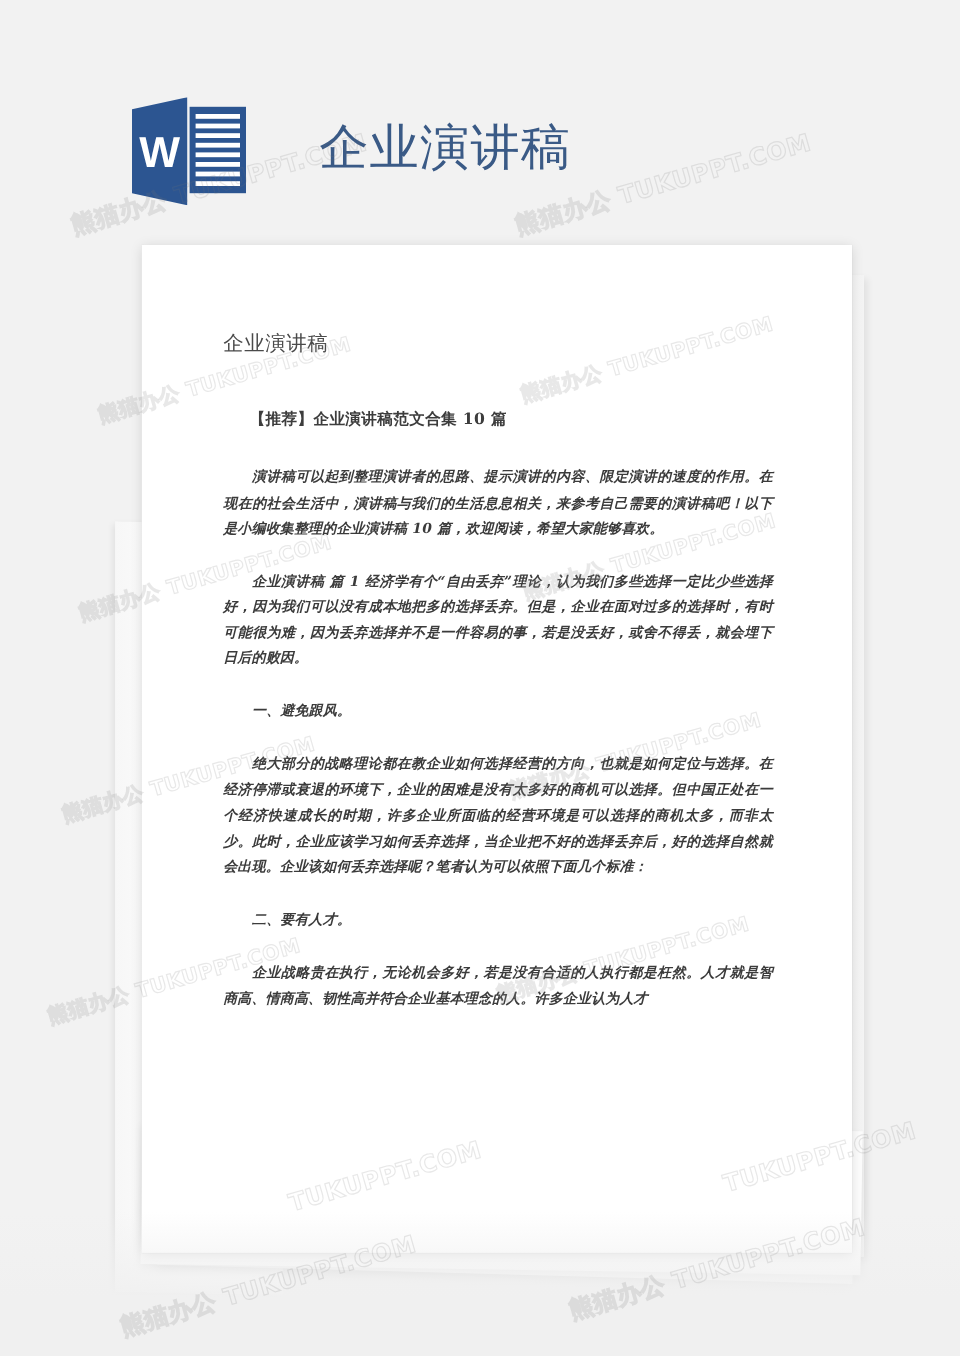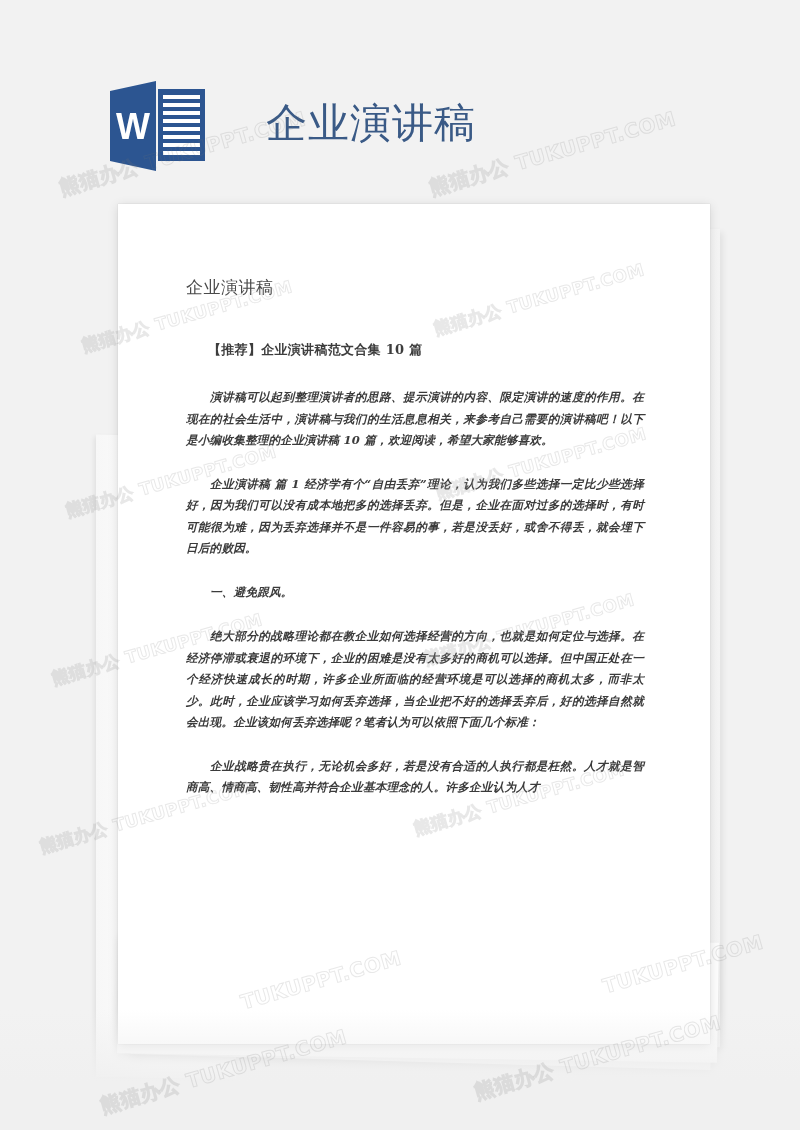--- a/index.html
+++ b/index.html
@@ -246,20 +246,21 @@
 
       <p class="doc-p">演讲稿可以起到整理演讲者的思路、提示演讲的内容、限定演讲的速度的作用。在现在的社会生活中，演讲稿与我们的生活息息相关，来参考自己需要的演讲稿吧！以下是小编收集整理的企业演讲稿 10 篇，欢迎阅读，希望大家能够喜欢。</p>
 
       <p class="doc-p">企业演讲稿 篇 1 经济学有个“自由丢弃”理论，认为我们多些选择一定比少些选择好，因为我们可以没有成本地把多的选择丢弃。但是，企业在面对过多的选择时，有时可能很为难，因为丢弃选择并不是一件容易的事，若是没丢好，或舍不得丢，就会埋下日后的败因。</p>
 
       <p class="doc-p heading-item">一、避免跟风。</p>
 
       <p class="doc-p">绝大部分的战略理论都在教企业如何选择经营的方向，也就是如何定位与选择。在经济停滞或衰退的环境下，企业的困难是没有太多好的商机可以选择。但中国正处在一个经济快速成长的时期，许多企业所面临的经营环境是可以选择的商机太多，而非太少。此时，企业应该学习如何丢弃选择，当企业把不好的选择丢弃后，好的选择自然就会出现。企业该如何丢弃选择呢？笔者认为可以依照下面几个标准：</p>
 
 
+      <p class="doc-p heading-item">二、要有人才。</p>
 
       <p class="doc-p">企业战略贵在执行，无论机会多好，若是没有合适的人执行都是枉然。人才就是智商高、情商高、韧性高并符合企业基本理念的人。许多企业认为人才</p>
 
     </div>
     <div class="page-fade"></div>
   </div>
 
 </div>
 
 <div class="wm-layer">

